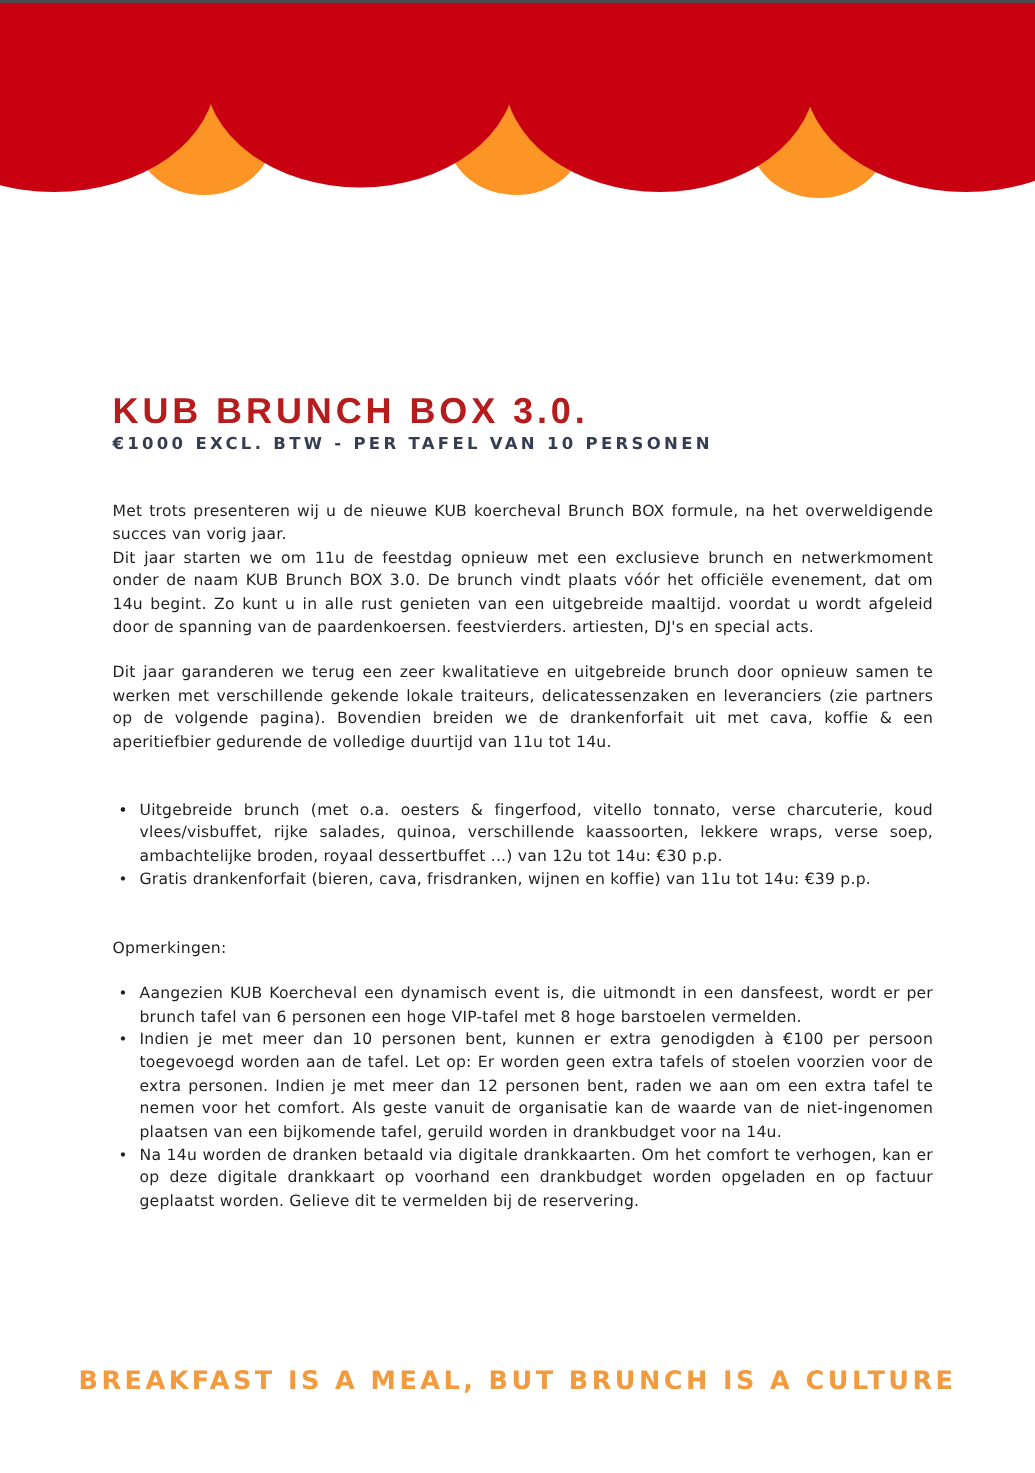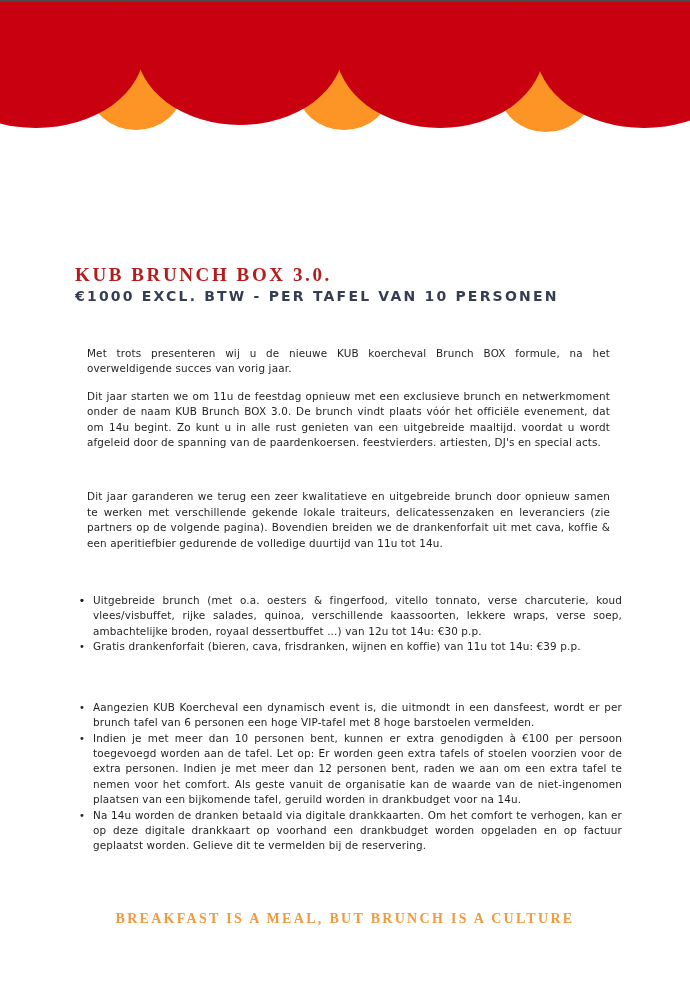--- a/index.html
+++ b/index.html
@@ -5,41 +5,41 @@
     html, body { margin: 0; padding: 0; background: #ffffff; }
     body {
       width: 690px; height: 982px; position: relative; overflow: hidden;
       font-family: "DejaVu Sans", sans-serif;
       color: #1f1f1f;
     }
     .topline { position: absolute; left: 0; top: 0; width: 690px; height: 2px; background: #4a4a4a; }
     .banner { position: absolute; left: 0; top: 2px; width: 690px; height: 130px; }
     .title-block { position: absolute; left: 75px; top: 264px; width: 560px; }
     .title {
-      font-family: Liberation Serif, serif; font-weight: bold;
-      color: #b71c1c; font-size: 19px; letter-spacing: 2.6px; margin: 0; line-height: 22px;
+      font-family: Liberation Sans, sans-serif; font-weight: bold;
+      color: #b71c1c; font-size: 24px; letter-spacing: 2.6px; margin: 0; line-height: 22px;
     }
     .subtitle {
       font-family: "DejaVu Sans", sans-serif; font-weight: bold;
-      color: #363d52; font-size: 14px; letter-spacing: 2.2px; margin: 0; line-height: 20px;
+      color: #363d52; font-size: 11px; letter-spacing: 2.2px; margin: 0; line-height: 20px;
     }
     .content {
       position: absolute; left: 75px; top: 334px; width: 547px;
       font-size: 10.4px; line-height: 15.4px; text-align: justify; letter-spacing: 0.15px;
     }
-    .content p { margin: 12px; }
+    .content p { margin: 0; }
     .gap { height: 15px; }
     .gap2 { height: 30px; }
     ul { margin: 0; padding-left: 18px; list-style: none; }
     li { position: relative; text-align: justify; }
     li .bullet { position: absolute; left: -14px; top: 0; font-size: 10px; }
     b { font-weight: normal; }
     .footer {
       position: absolute; left: 0; width: 690px; top: 911px; text-align: center;
-      color: #f19a3e; font-weight: bold; font-size: 14px; letter-spacing: 2.3px; font-family: Liberation Serif, serif;
+      color: #f19a3e; font-weight: bold; font-size: 17px; letter-spacing: 2.3px;
     }
   </style>
 </head>
 <body>
 
 <div class="topline"></div>
 
 <svg class="banner" viewBox="0 0 690 130" width="690" height="130">
   <g>
     <ellipse cx="136" cy="88" rx="46" ry="40" fill="#fc9526"></ellipse>
@@ -66,20 +66,21 @@
   <div class="gap"></div>
   <p>Dit jaar garanderen we terug een zeer kwalitatieve en uitgebreide brunch door opnieuw samen te werken met verschillende gekende lokale traiteurs, delicatessenzaken en leveranciers (zie partners op de volgende pagina). Bovendien breiden we de drankenforfait uit met cava, koffie &amp; een aperitiefbier gedurende de volledige duurtijd van 11u tot 14u.</p>
   <div class="gap"></div>
   <div class="gap"></div>
   <ul>
     <li><span class="bullet">•</span></li>
     <li><span class="bullet">•</span><span>Uitgebreide brunch (met o.a. oesters &amp; fingerfood, vitello tonnato, verse charcuterie, koud vlees/visbuffet, rijke salades, quinoa, verschillende kaassoorten, lekkere wraps, verse soep, ambachtelijke broden, royaal dessertbuffet ...) van 12u tot 14u: €30 p.p.</span></li>
     <li><span class="bullet">•</span><span>Gratis drankenforfait (bieren, cava, frisdranken, wijnen en koffie) van 11u tot 14u: €39 p.p.</span></li>
   </ul>
   <div class="gap2"></div>
+  <p>Opmerkingen:</p>
   <div class="gap"></div>
   <ul>
     <li><span class="bullet">•</span><span>Aangezien KUB Koercheval een dynamisch event is, die uitmondt in een dansfeest, wordt er per brunch tafel van 6 personen een </span><b>hoge VIP-tafel met 8 hoge barstoelen</b><span> vermelden.</span></li>
     <li><span class="bullet">•</span><span>Indien je met meer dan 10 personen bent, kunnen er extra genodigden à €100 per persoon toegevoegd worden aan de tafel. Let op: Er worden geen extra tafels of stoelen voorzien voor de extra personen. Indien je met meer dan 12 personen bent, raden we aan om een extra tafel te nemen voor het comfort. Als geste vanuit de organisatie kan de waarde van de niet-ingenomen plaatsen van een bijkomende tafel, geruild worden in drankbudget voor na 14u.</span></li>
     <li><span class="bullet">•</span><span>Na 14u worden de dranken betaald via digitale drankkaarten. Om het comfort te verhogen, kan er op deze digitale drankkaart op voorhand een drankbudget worden opgeladen en op factuur geplaatst worden. Gelieve dit te vermelden bij de reservering.</span></li>
   </ul>
 </div>
 
 <div class="footer">BREAKFAST IS A MEAL, BUT BRUNCH IS A CULTURE</div>
 

